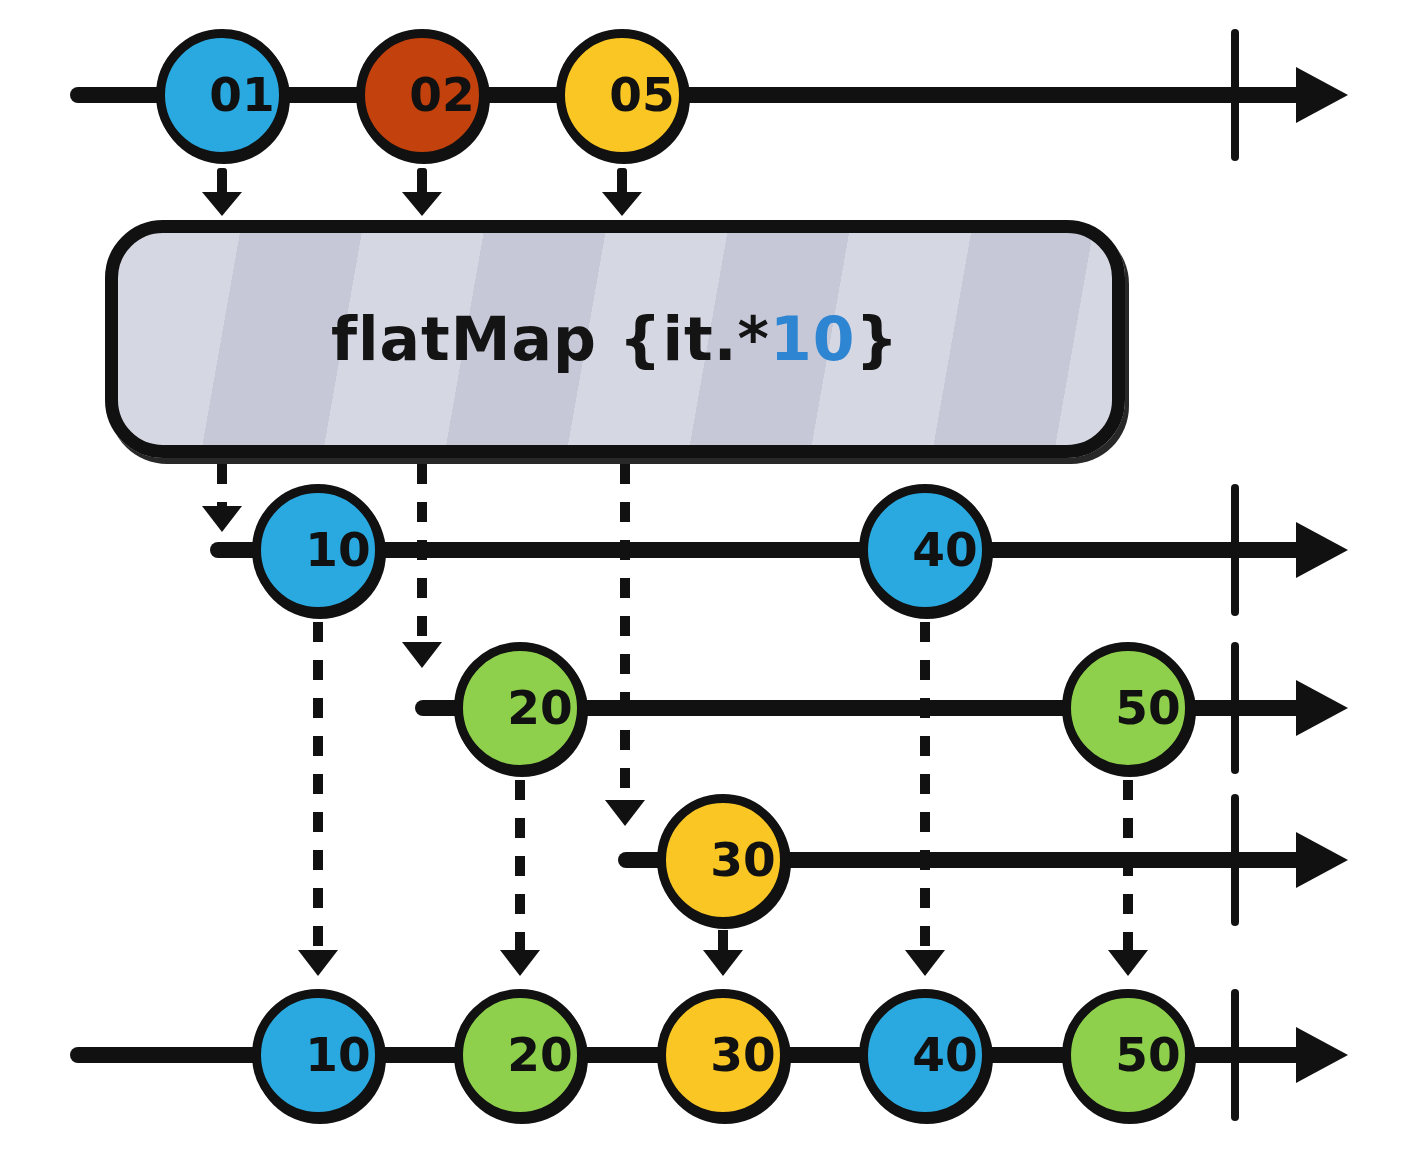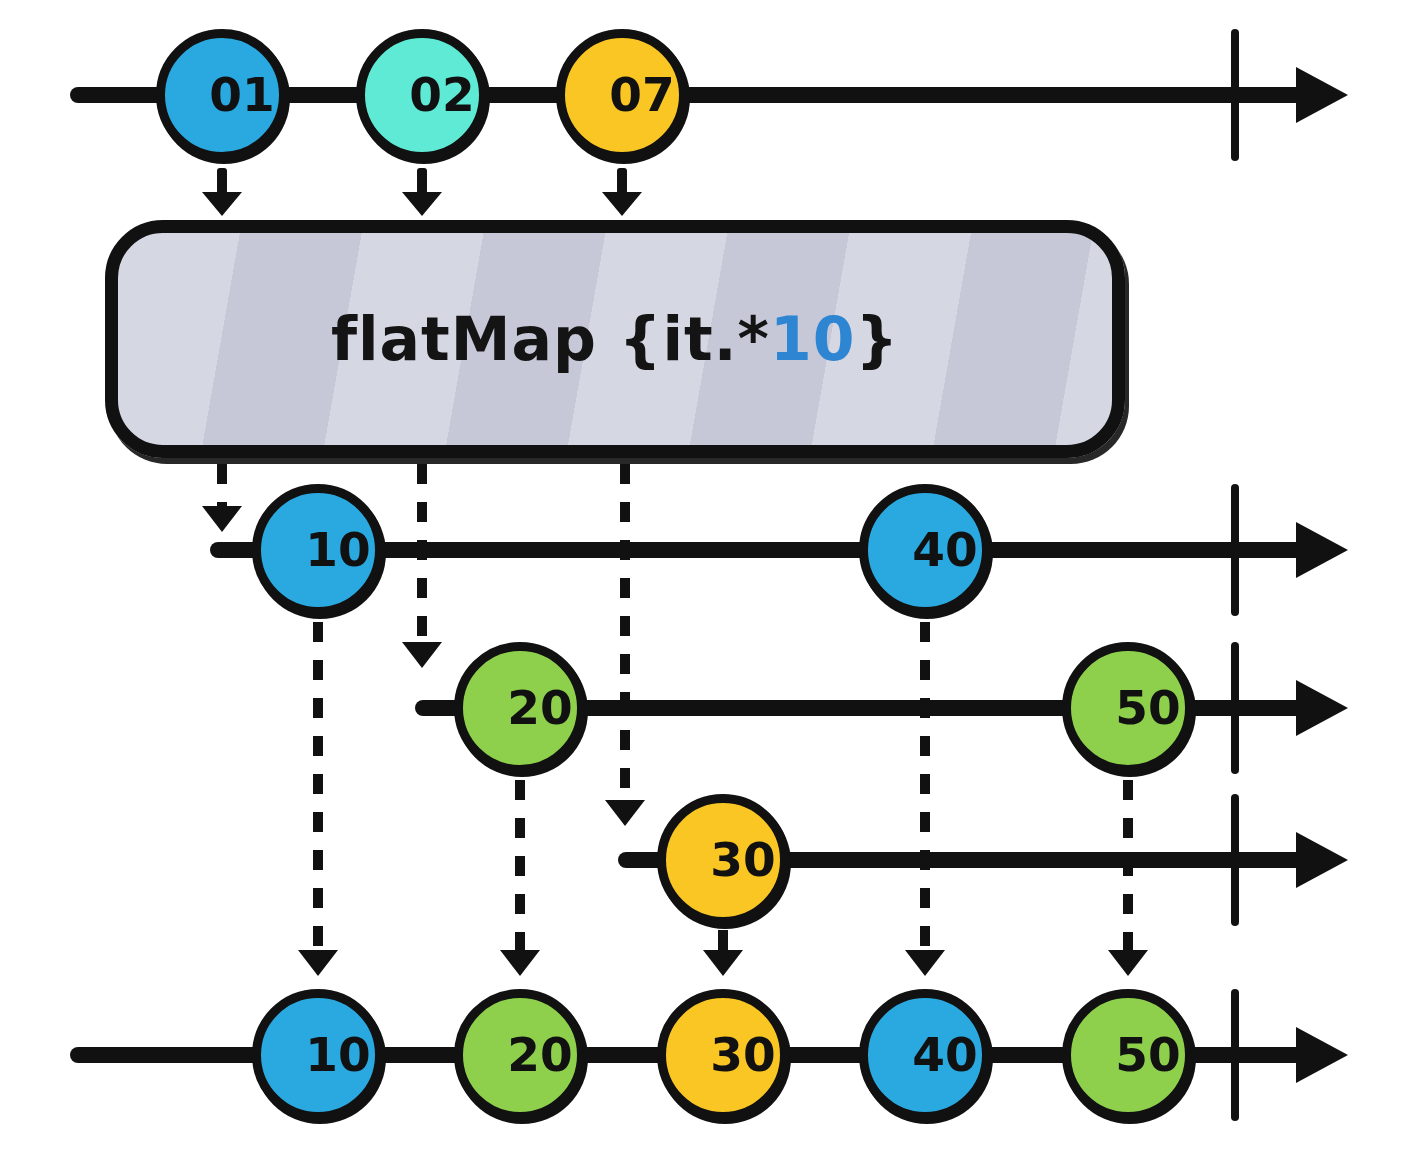--- a/index.html
+++ b/index.html
@@ -78,25 +78,25 @@
   <div class="tl-arrow" style="left:1296px;top:832px"></div>
   <div class="tick" style="left:1231px;top:794px"></div>
 
   <div class="tl" style="left:70px;top:1047px;width:1240px"></div>
   <div class="tl-arrow" style="left:1296px;top:1027px"></div>
   <div class="tick" style="left:1231px;top:989px"></div>
 
   <div class="marble" style="left: 156px; top: 29px; background-color: rgb(42, 169, 224);">
       <span>01</span>
     </div>
-  <div class="marble" style="left: 356px; top: 29px; background-color: #5eead4;">
+  <div class="marble" style="left: 356px; top: 29px; background-color: #c2410c;">
       <span>02</span>
     </div>
   <div class="marble" style="left: 556px; top: 29px; background-color: rgb(249, 198, 35);">
-      <span>07</span>
+      <span>05</span>
     </div>
 
   <div class="sstem" style="left:217px;top:168px"></div>
   <div class="shead" style="left:202px;top:192px"></div>
   <div class="sstem" style="left:417px;top:168px"></div>
   <div class="shead" style="left:402px;top:192px"></div>
   <div class="sstem" style="left:617px;top:168px"></div>
   <div class="shead" style="left:602px;top:192px"></div>
 
   <div class="opbox">

